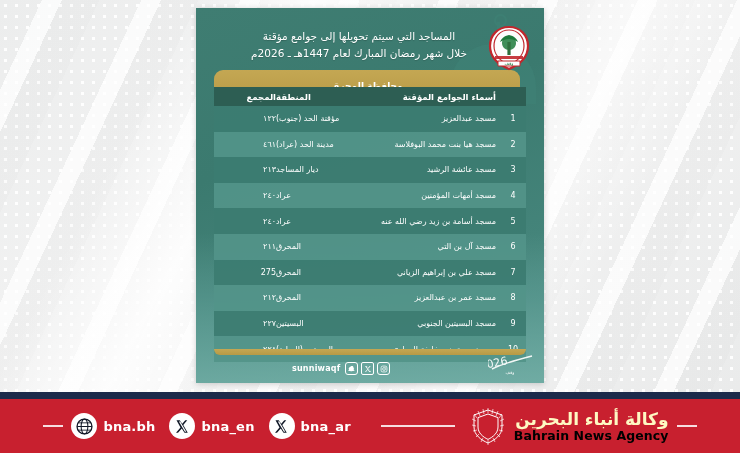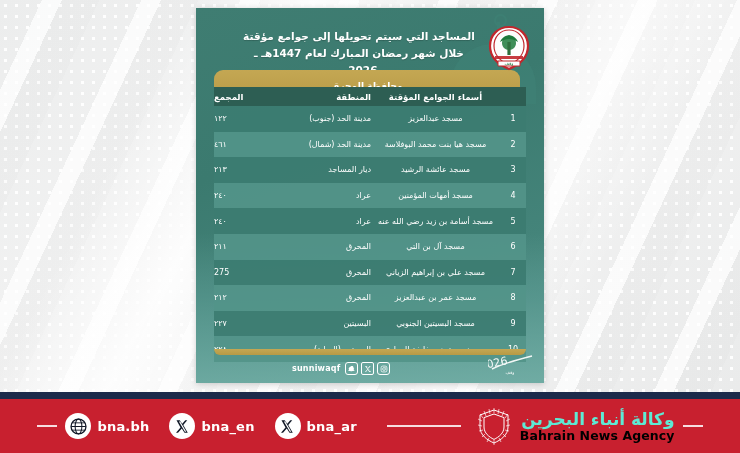--- a/index.html
+++ b/index.html
@@ -55,21 +55,21 @@
   .emblem{
     position:absolute;right:10px;top:16px;width:50px;height:48px;z-index:6;
   }
 
   
   .title-wrap{
     position:absolute;top:20px;right:66px;left:44px;z-index:5;
     text-align:center;color:#ffffff;
   }
   .title-line{
-    font-size:10.5px;font-weight:bold;line-height:17px;letter-spacing:.1px;
+    font-size:10.5px;font-weight:normal;line-height:17px;letter-spacing:.1px;
     text-shadow:0 1px 1px rgba(0,0,0,.18);
   }
 
   
   .gov-banner{
     position:absolute;top:62px;left:18px;right:24px;height:31px;z-index:5;
     background:linear-gradient(180deg,#c4a753 0%,#b79a45 100%);
     border-radius:9px 9px 0 0;
     display:flex;align-items:center;justify-content:center;
     color:#ffffff;font-size:9px;font-weight:bold;
@@ -85,23 +85,23 @@
     background:#2d5e53;color:#ffffff;font-size:8.5px;font-weight:bold;
   }
   .trow{
     display:flex;height:25.6px;align-items:center;
     font-size:8px;color:#ffffff;
   }
   .trow.odd{background:rgba(60,124,113,.92);}
   .trow.even{background:rgba(83,148,137,.92);}
 
   .c-num{width:26px;text-align:center;flex:0 0 26px;font-size:8px;}
-  .c-name{flex:1 1 auto;text-align:center;padding:0 4px;}
-  .c-region{width:95px;flex:0 0 95px;text-align:right;}
-  .c-complex{width:62px;flex:0 0 62px;text-align:left;}
+  .c-name{flex:1 1 auto;padding:0 4px;}
+  .c-region{width:95px;flex:0 0 95px;text-align:left;}
+  .c-complex{width:62px;flex:0 0 62px;text-align:right;}
 
   .thead .c-num{font-size:8.5px;}
 
   
   .gold-strip{
     position:absolute;left:18px;right:18px;top:341px;height:6px;z-index:5;
     background:linear-gradient(180deg,#c4a753,#b79a45);
     border-radius:0 0 9px 9px;
   }
   .pfooter{
@@ -129,32 +129,32 @@
   }
   .bna{
     position:absolute;left:0;right:0;top:399px;height:54px;
     background:#c8202f;
     display:flex;align-items:center;
   }
   .bna-inner{
     position:relative;width:100%;height:100%;
     display:flex;align-items:center;justify-content:center;gap:0;
   }
-  .bna-group{display:flex;align-items:flex-end;gap:6px;direction:ltr;}
+  .bna-group{display:flex;align-items:flex-end;direction:ltr;}
   .bna-item{display:flex;align-items:center;gap:6px;margin-right:14px;}
   .circ{
     width:26px;height:26px;border-radius:50%;background:#ffffff;
     display:flex;align-items:center;justify-content:center;
     color:#111827;
   }
   .bna-label{color:#ffffff;font-size:13px;font-weight:bold;letter-spacing:.2px;}
   .bna-rule{width:74px;height:2px;background:rgba(255,255,255,.85);margin:0 16px;}
   .bna-rule.short{width:20px;margin:0 8px;}
   .bna-brand{display:flex;align-items:center;gap:9px;direction:rtl;}
-  .brand-ar{color:#5eead4;font-size:17px;font-weight:bold;line-height:19px;}
+  .brand-ar{color:#fef9c3;font-size:17px;font-weight:bold;line-height:19px;}
   .brand-en{color:#000000;font-size:12.5px;font-weight:bold;line-height:14px;letter-spacing:.1px;}
   .brand-txt{text-align:right;}
   .shield{width:34px;height:38px;}
 </style>
 </head>
 <body>
 
 <div class="bg"></div>
 <div class="bg-diag"></div>
 
@@ -188,27 +188,27 @@
     <div class="thead">
       <div class="c-num"></div>
       <div class="c-name">أسماء الجوامع المؤقتة</div>
       <div class="c-region">المنطقة</div>
       <div class="c-complex">المجمع</div>
     </div>
     <div id="rows-host">
         <div class="trow odd">
           <div class="c-num">1</div>
           <div class="c-name">مسجد عبدالعزيز</div>
-          <div class="c-region">مدينة الحد (جنوب)</div>
+          <div class="c-region">مؤقتة الحد (جنوب)</div>
           <div class="c-complex">١٢٢</div>
         </div>
         <div class="trow even">
           <div class="c-num">2</div>
           <div class="c-name">مسجد هيا بنت محمد البوفلاسة</div>
-          <div class="c-region">مدينة الحد (شمال)</div>
+          <div class="c-region">مدينة الحد (عراد)</div>
           <div class="c-complex">٤٦١</div>
         </div>
         <div class="trow odd">
           <div class="c-num">3</div>
           <div class="c-name">مسجد عائشة الرشيد</div>
           <div class="c-region">ديار المساجد</div>
           <div class="c-complex">٢١٣</div>
         </div>
         <div class="trow even">
           <div class="c-num">4</div>

